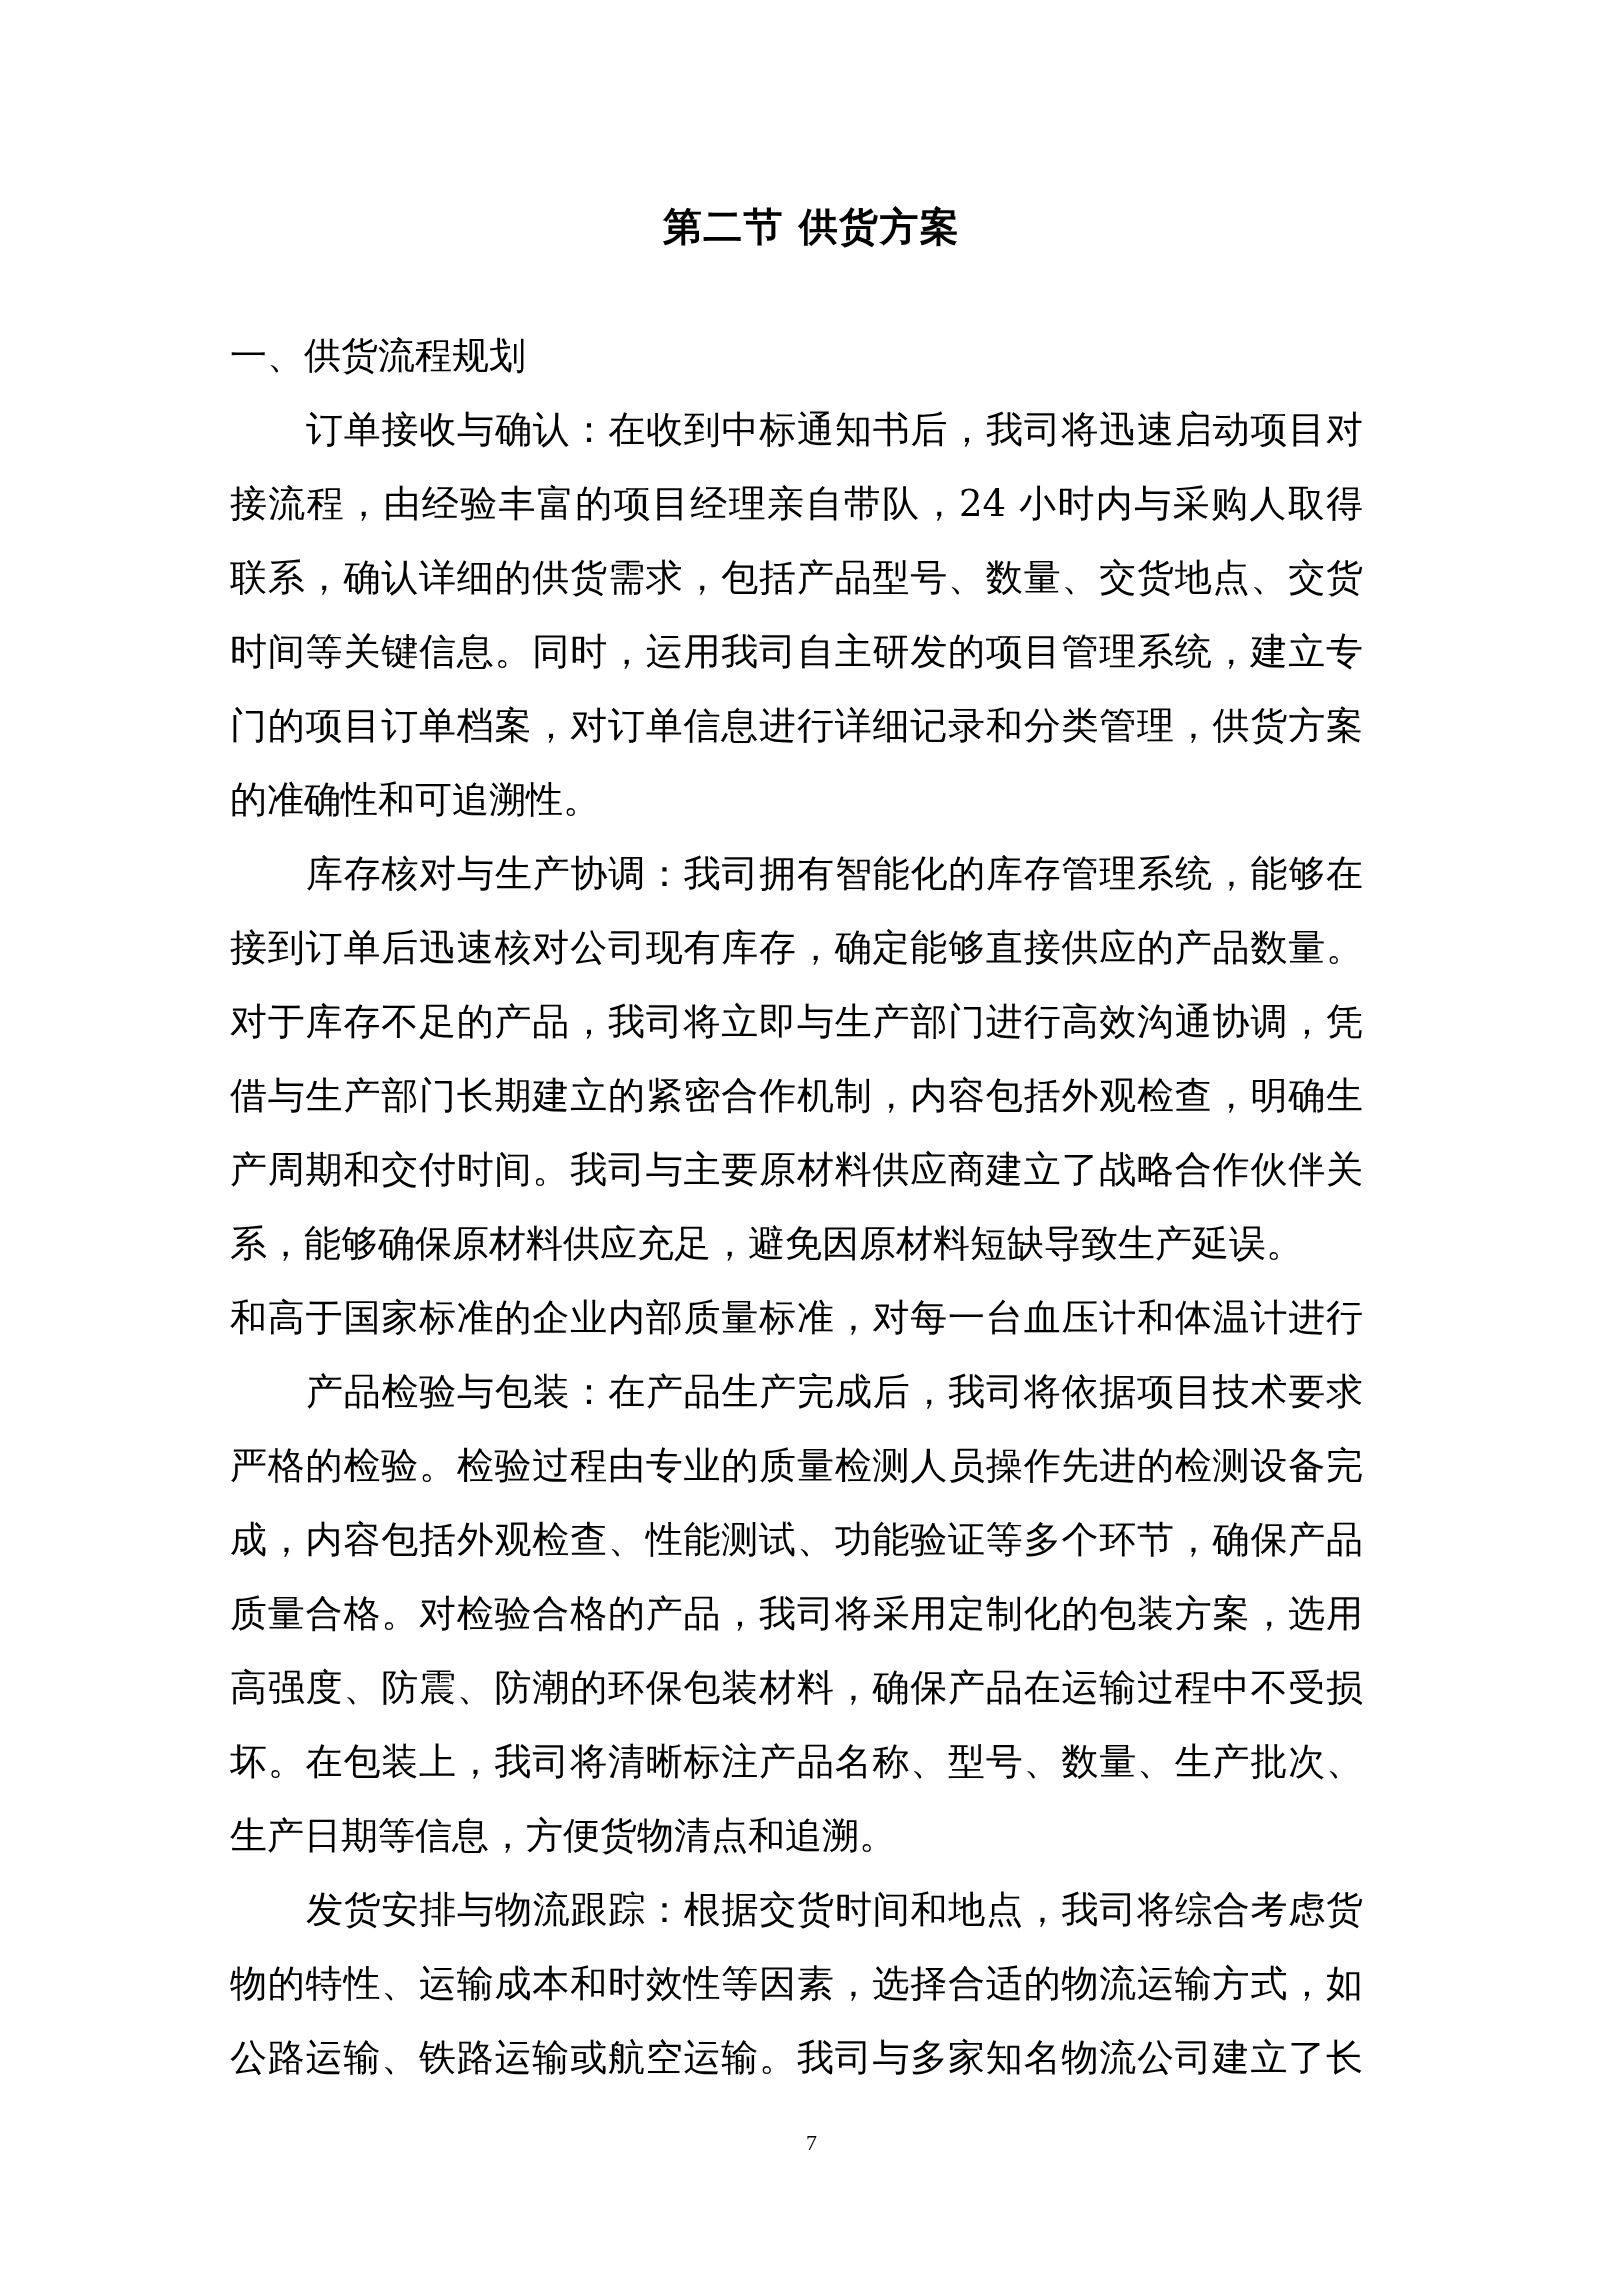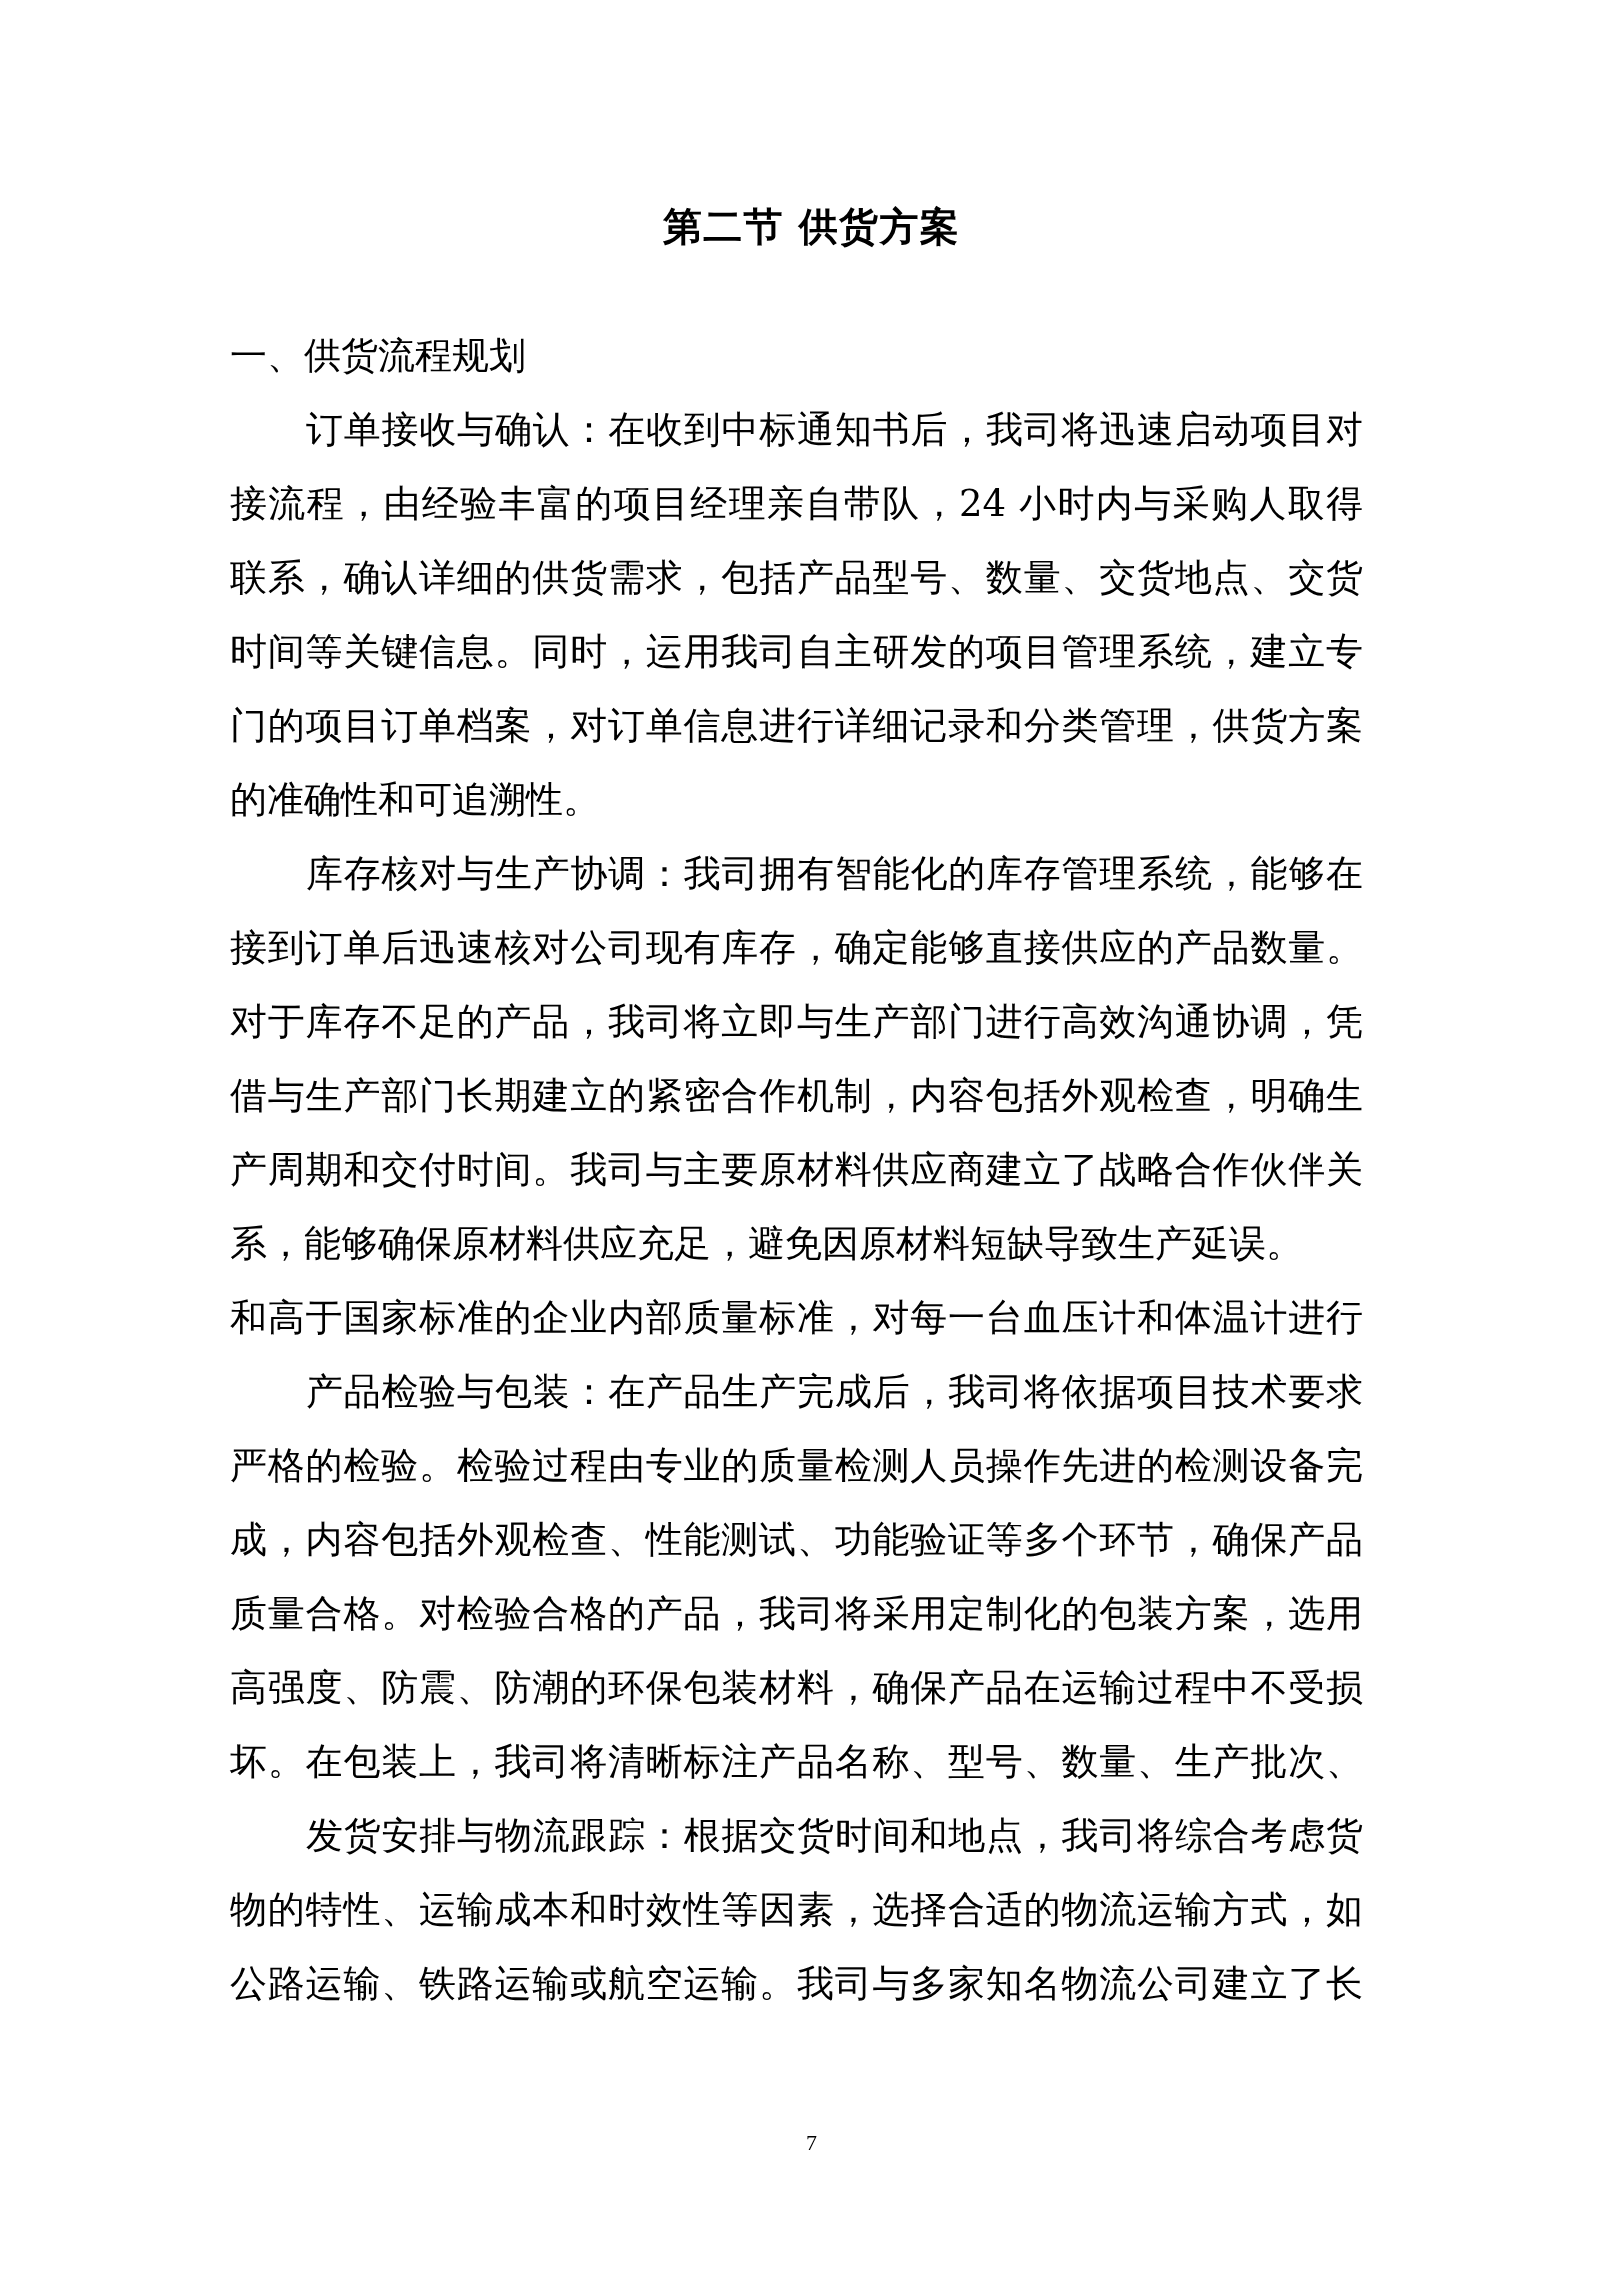--- a/index.html
+++ b/index.html
@@ -41,20 +41,21 @@
     <div class="line">产周期和交付时间。我司与主要原材料供应商建立了战略合作伙伴关</div>
     <div class="line last">系，能够确保原材料供应充足，避免因原材料短缺导致生产延误。</div>
 
     <div class="line">和高于国家标准的企业内部质量标准，对每一台血压计和体温计进行</div>
     <div class="line indent">产品检验与包装：在产品生产完成后，我司将依据项目技术要求</div>
     <div class="line">严格的检验。检验过程由专业的质量检测人员操作先进的检测设备完</div>
     <div class="line">成，内容包括外观检查、性能测试、功能验证等多个环节，确保产品</div>
     <div class="line">质量合格。对检验合格的产品，我司将采用定制化的包装方案，选用</div>
     <div class="line">高强度、防震、防潮的环保包装材料，确保产品在运输过程中不受损</div>
     <div class="line">坏。在包装上，我司将清晰标注产品名称、型号、数量、生产批次、</div>
+    <div class="line last">生产日期等信息，方便货物清点和追溯。</div>
 
     <div class="line indent">发货安排与物流跟踪：根据交货时间和地点，我司将综合考虑货</div>
     <div class="line">物的特性、运输成本和时效性等因素，选择合适的物流运输方式，如</div>
     <div class="line">公路运输、铁路运输或航空运输。我司与多家知名物流公司建立了长</div>
   </div>
 
   <div class="page-number">7</div>
 </div>
 
 

